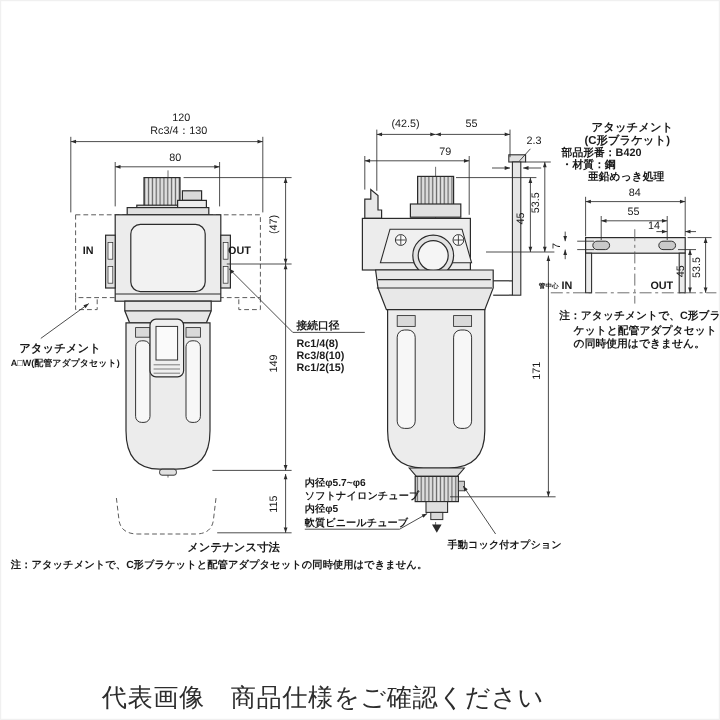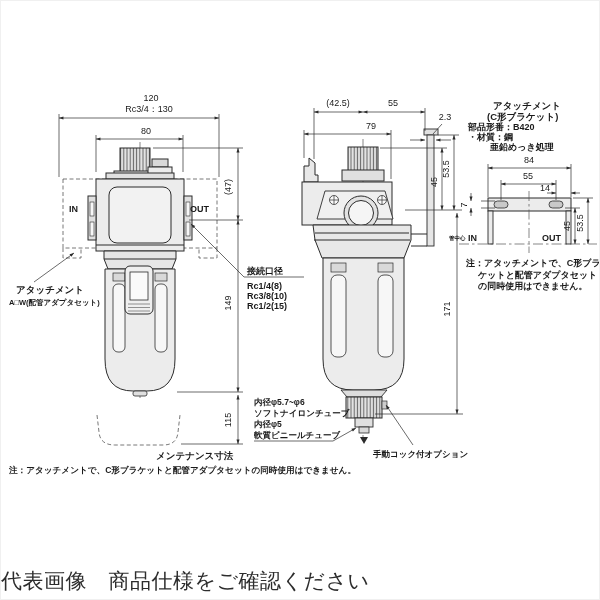--- a/index.html
+++ b/index.html
@@ -12,21 +12,21 @@
   .jp10{font-size:9.5px;font-weight:bold;}
   .jp8{font-size:8.5px;font-weight:bold;}
   .jp7{font-size:7.5px;font-weight:bold;}
   .tiny{font-size:5.5px;font-weight:bold;}
   .note{font-size:8.6px;font-weight:bold;}
   .ol{stroke:#2b2b2b;stroke-width:1;fill:none;}
   .fill1{fill:#ececec;}.fill2{fill:#e0e0e0;}.fill3{fill:#f7f7f7;}.fill4{fill:#d9d9d9;}
   .dl{stroke:#2b2b2b;stroke-width:0.7;fill:none;}
   .dash{stroke:#555;stroke-width:0.8;stroke-dasharray:4 2.5;fill:none;}
   .cl{stroke:#555;stroke-width:0.7;stroke-dasharray:10 3 2.5 3;fill:none;}
-  #caption{position:absolute;left:0;top:566px;width:536px;
+  #caption{position:absolute;left:0;top:566px;width:536px;text-align:center;
            font-size:21px;color:#2d2d2d;letter-spacing:0.5px;}
 </style>
 </head>
 <body>
 
 <div id="stage">
 <svg width="600" height="600" viewBox="0 0 600 600">
   <defs>
     <marker id="ar" viewBox="0 0 10 10" refX="9" refY="5" markerWidth="9" markerHeight="7" orient="auto-start-reverse">
       <path d="M0,1.8 L9,5 L0,8.2 Z" fill="#2b2b2b"></path>

